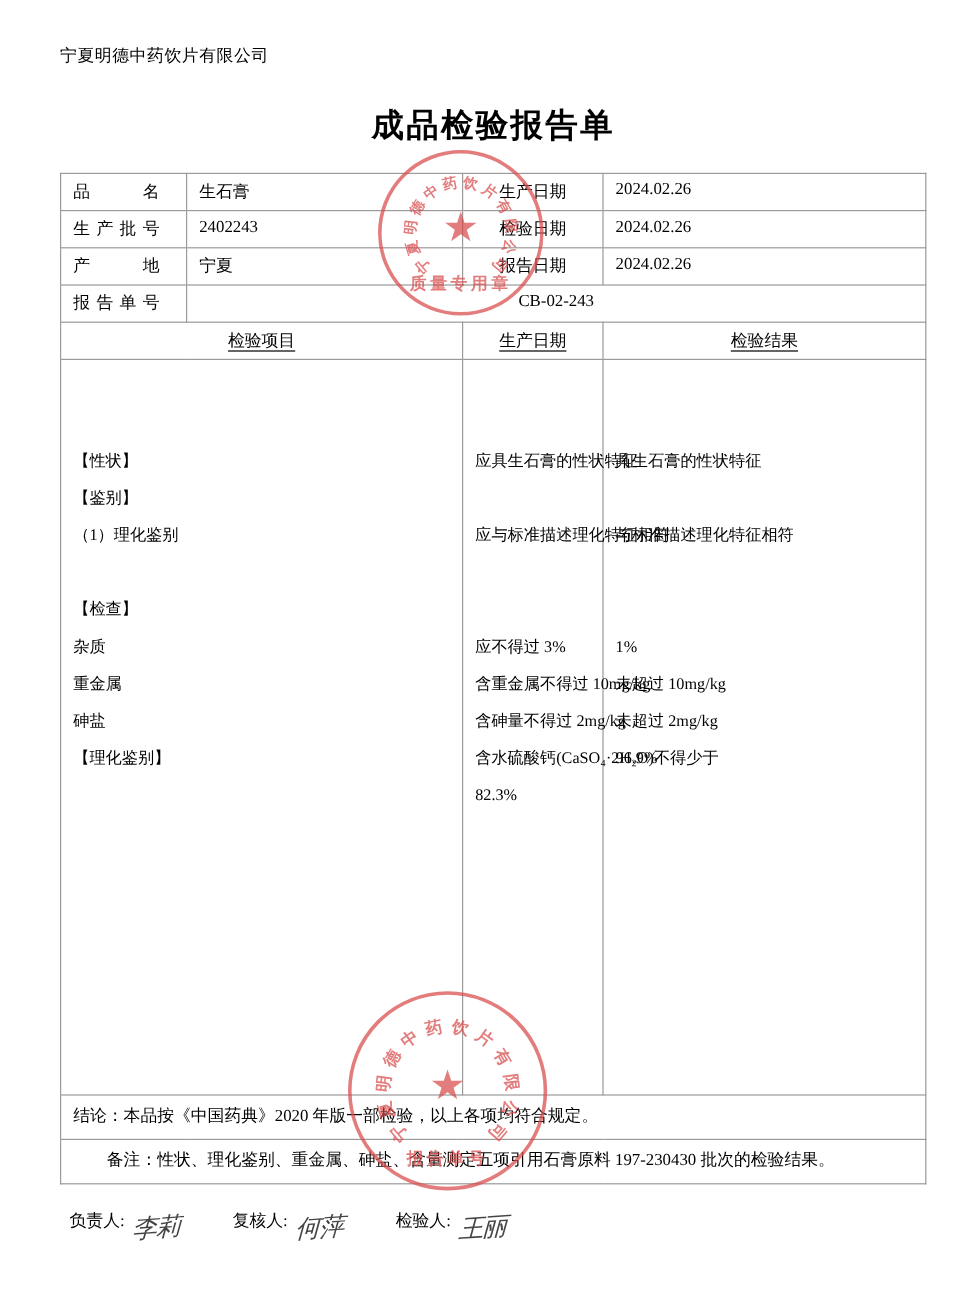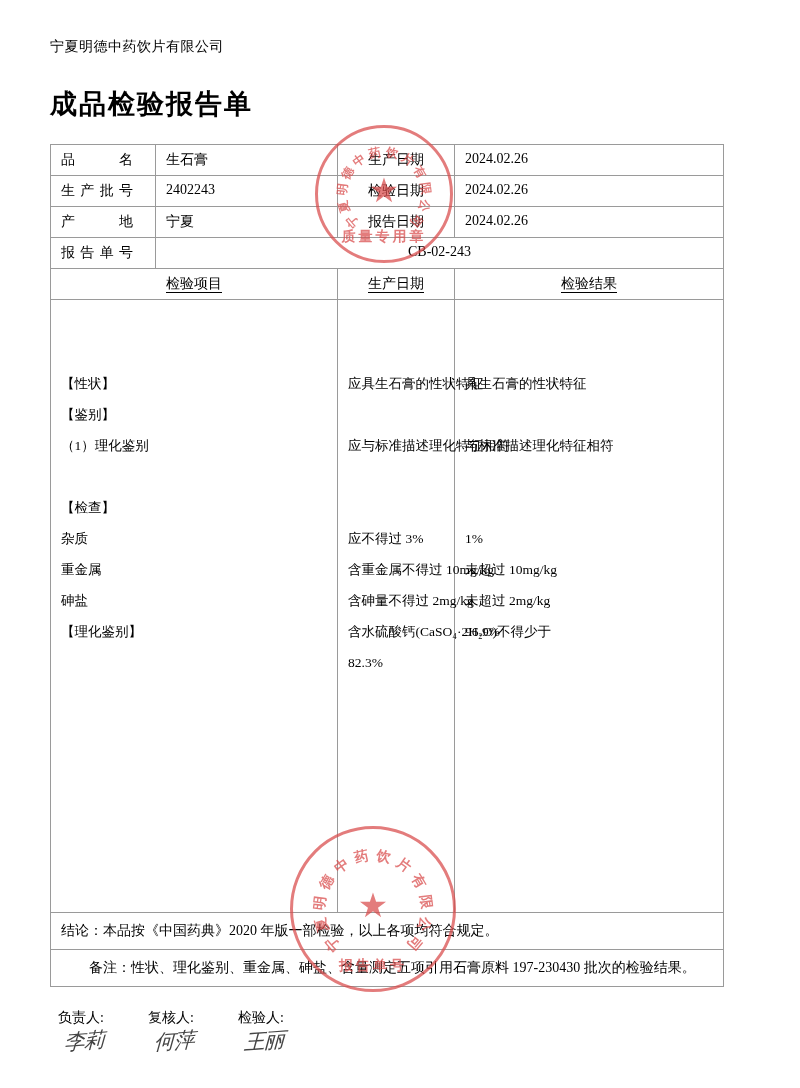--- a/index.html
+++ b/index.html
@@ -13,36 +13,37 @@
     font-family: "Liberation Serif", "DejaVu Serif", serif;
     color: #000;
     position: relative;
     overflow: hidden;
   }
   .page {
     position: relative;
     width: 800px;
     height: 1088px;
     box-sizing: border-box;
-    padding: 30px 76px 0 50px;
+    padding: 30px 28px 0 50px;
   }
 
   
   .top-row {
     display: flex;
     justify-content: space-between;
     align-items: baseline;
     font-size: 14px;
     margin-top: 8px;
   }
   .top-left { letter-spacing: 0.5px; }
   .top-right { letter-spacing: 0.5px; }
 
   
   .title {
+    text-align: center;
     font-size: 27px;
     font-weight: bold;
     letter-spacing: 2px;
     margin: 30px 0 22px 0;
     font-family: "Liberation Serif", "DejaVu Serif", serif;
   }
 
   
   table.doc {
     width: 100%;
@@ -112,21 +113,20 @@
     display: flex;
     align-items: center;
     margin-top: 22px;
     font-size: 14px;
     padding-left: 8px;
   }
   .sign-block {
     display: flex;
     align-items: flex-start;
     margin-right: 44px;
-    flex-direction: column;
   }
   .sign-label { white-space: nowrap; }
   .sign-name {
     font-family: "DejaVu Serif", serif;
     font-style: italic;
     font-size: 21px;
     color: #2b2b2b;
     margin-left: 6px;
     transform: rotate(-4deg) skewX(-6deg);
     letter-spacing: -1px;

